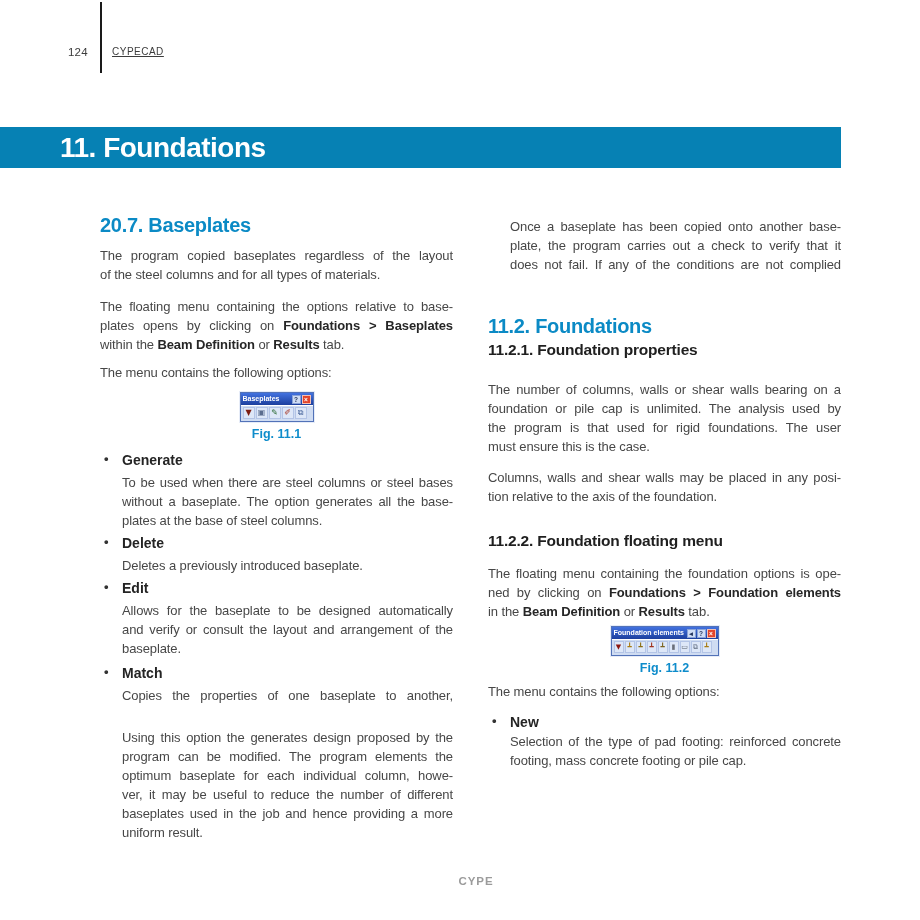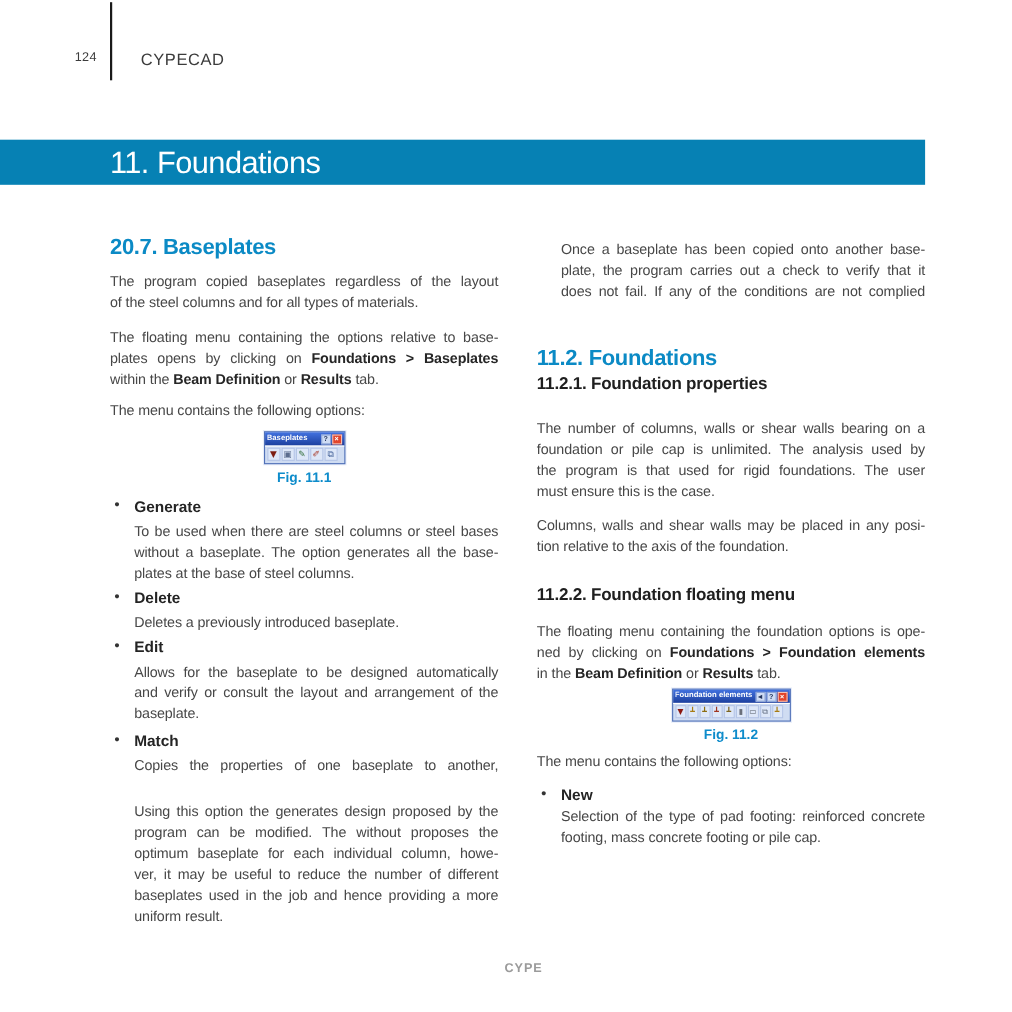--- a/index.html
+++ b/index.html
@@ -4,25 +4,25 @@
 <style>
   html,body { margin:0; padding:0; background:#ffffff; }
   #page {
     position:relative; width:920px; height:920px; background:#ffffff;
     font-family:"Liberation Sans", sans-serif; color:#474747; overflow:hidden;
   }
   
   .pagenum { position:absolute; left:58px; top:46px; width:30px; text-align:right;
              font-size:11.5px; color:#3c3c3c; letter-spacing:0.3px; }
   .vrule   { position:absolute; left:100px; top:2px; width:2px; height:71px; background:#1a1a1a; }
-  .brand   { position:absolute; left:128px; top:46px; font-size:15px; color:#3c3c3c; letter-spacing:0.5px; }
+  .brand   { position:absolute; left:112px; top:46px; font-size:10px; color:#3c3c3c; letter-spacing:0.5px;text-decoration:underline; }
   
   .banner { position:absolute; left:0; top:127px; width:841px; height:41px; background:#0681b4; }
-  .banner .btitle { display:block; padding-left:100px; line-height:41px; color:#ffffff;
-                    font-size:28px; font-weight:normal; letter-spacing:-0.5px; }
+  .banner .btitle { display:block; padding-left:60px; line-height:41px; color:#ffffff;
+                    font-size:28px; font-weight:bold; letter-spacing:-0.5px; }
   
   .col { position:absolute; top:0; width:353px; height:920px; }
   #col-left  { left:100px; }
   #col-right { left:488px; }
   .blk { position:absolute; left:0; right:0; }
   .h-blue  { color:#0b8ac5; font-size:20px; font-weight:bold; letter-spacing:-0.3px; }
   .h-sub   { color:#1f1f1f; font-size:15.5px; font-weight:bold; letter-spacing:-0.2px; }
   .body-txt { font-size:13px; line-height:19px; letter-spacing:-0.1px; color:#474747; }
   .body-txt b { color:#262626; }
   .ln { display:block; }
@@ -132,21 +132,21 @@
 
     <div class="blk" style="top:664px">
       <span class="dot">•</span>
       <span class="btitle14">Match</span>
     </div>
     <div class="blk body-txt bdesc" style="top:686px">
         <span class="ln j">Copies the properties of one baseplate to another,</span>
       </div>
     <div class="blk body-txt bdesc" style="top:728px">
         <span class="ln j">Using this option the generates design proposed by the</span>
-        <span class="ln j">program can be modified. The without proposes the</span>
+        <span class="ln j">program can be modified. The program elements the</span>
         <span class="ln j">optimum baseplate for each individual column, howe-</span>
         <span class="ln j">ver, it may be useful to reduce the number of different</span>
         <span class="ln j">baseplates used in the job and hence providing a more</span>
         <span class="ln">uniform result.</span>
       </div>
   </div>
 
   <div class="col" id="col-right">
     <div class="blk body-txt indent22" style="top:217px">
         <span class="ln j">Once a baseplate has been copied onto another base-</span>

